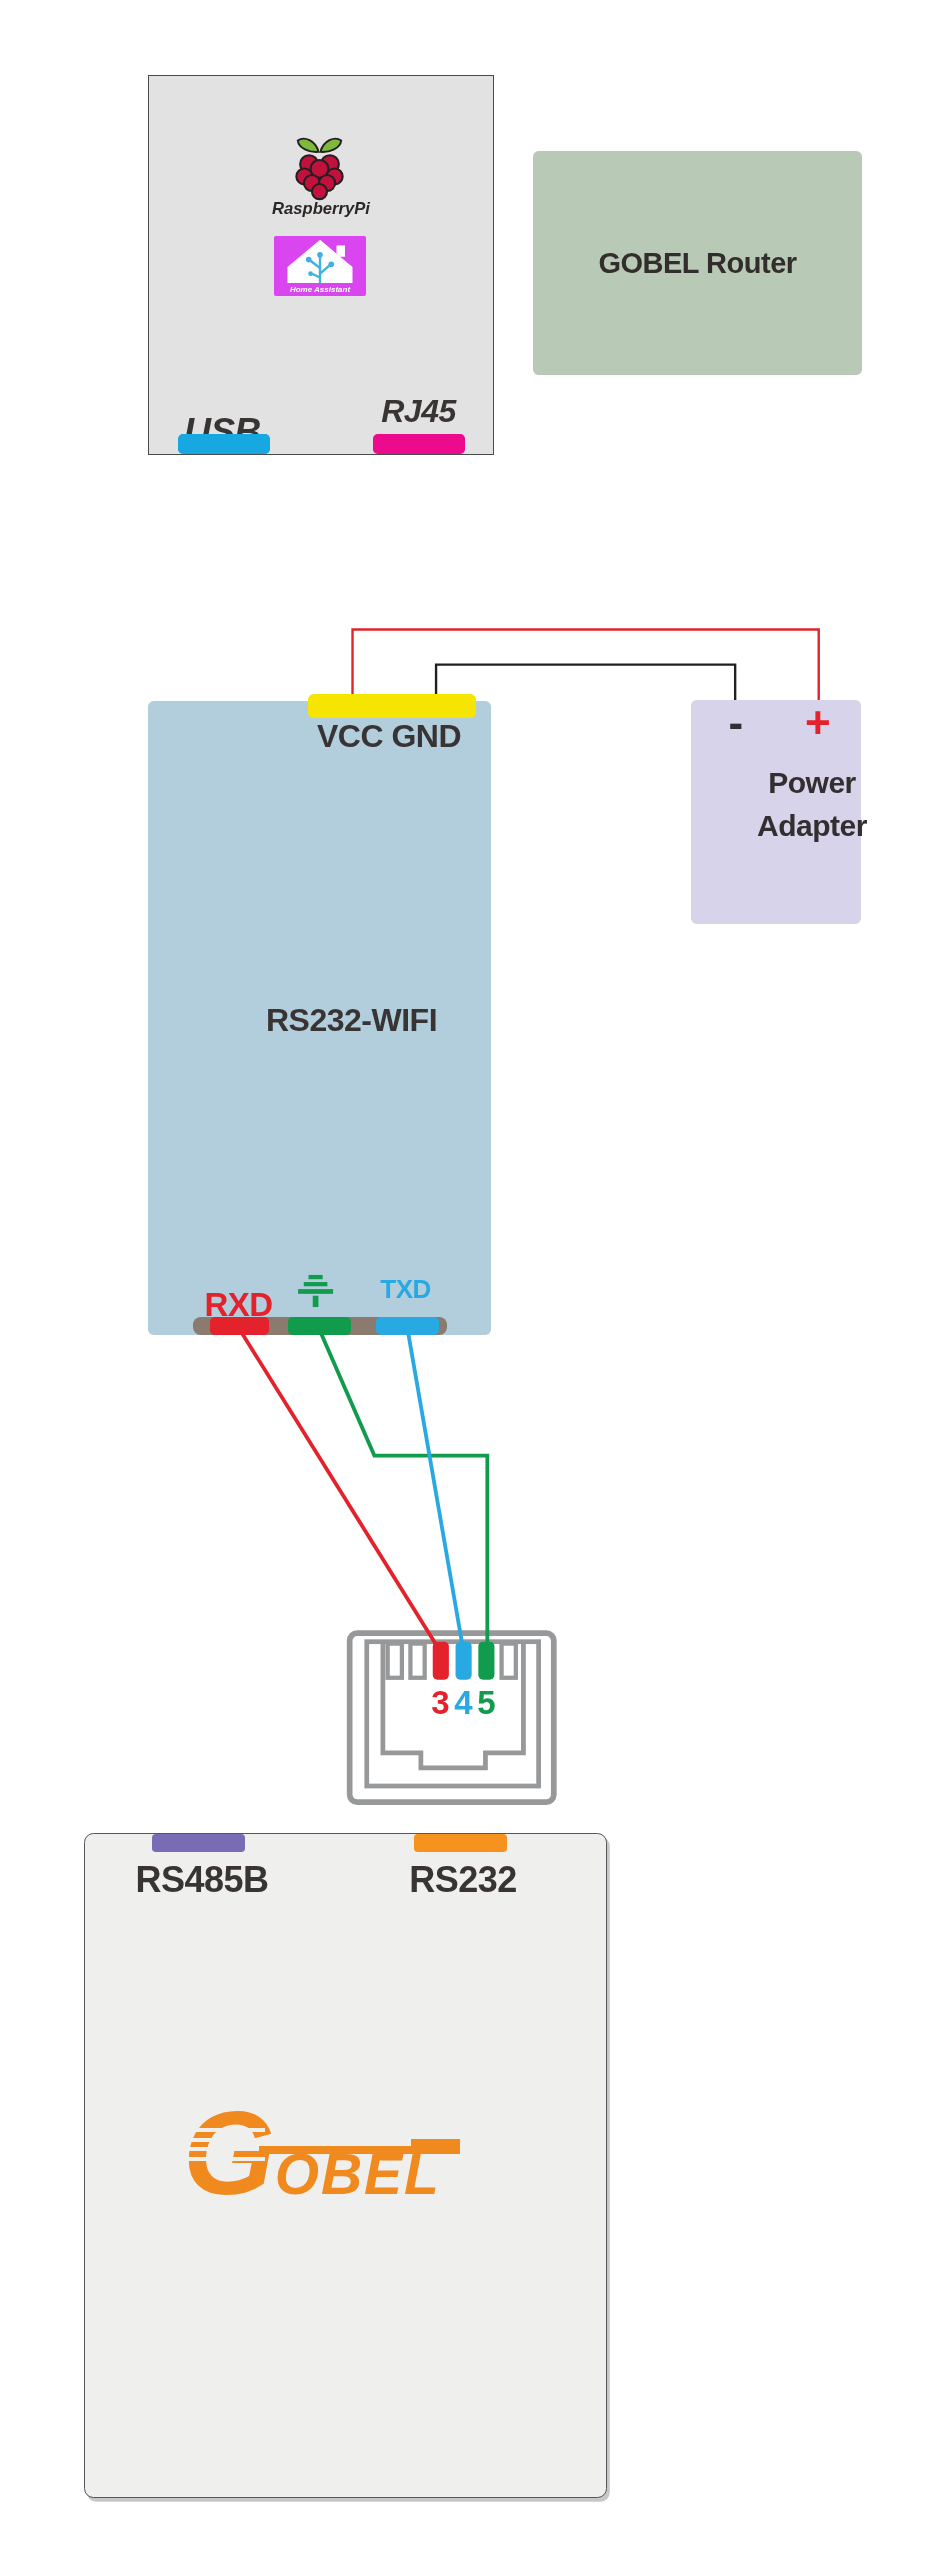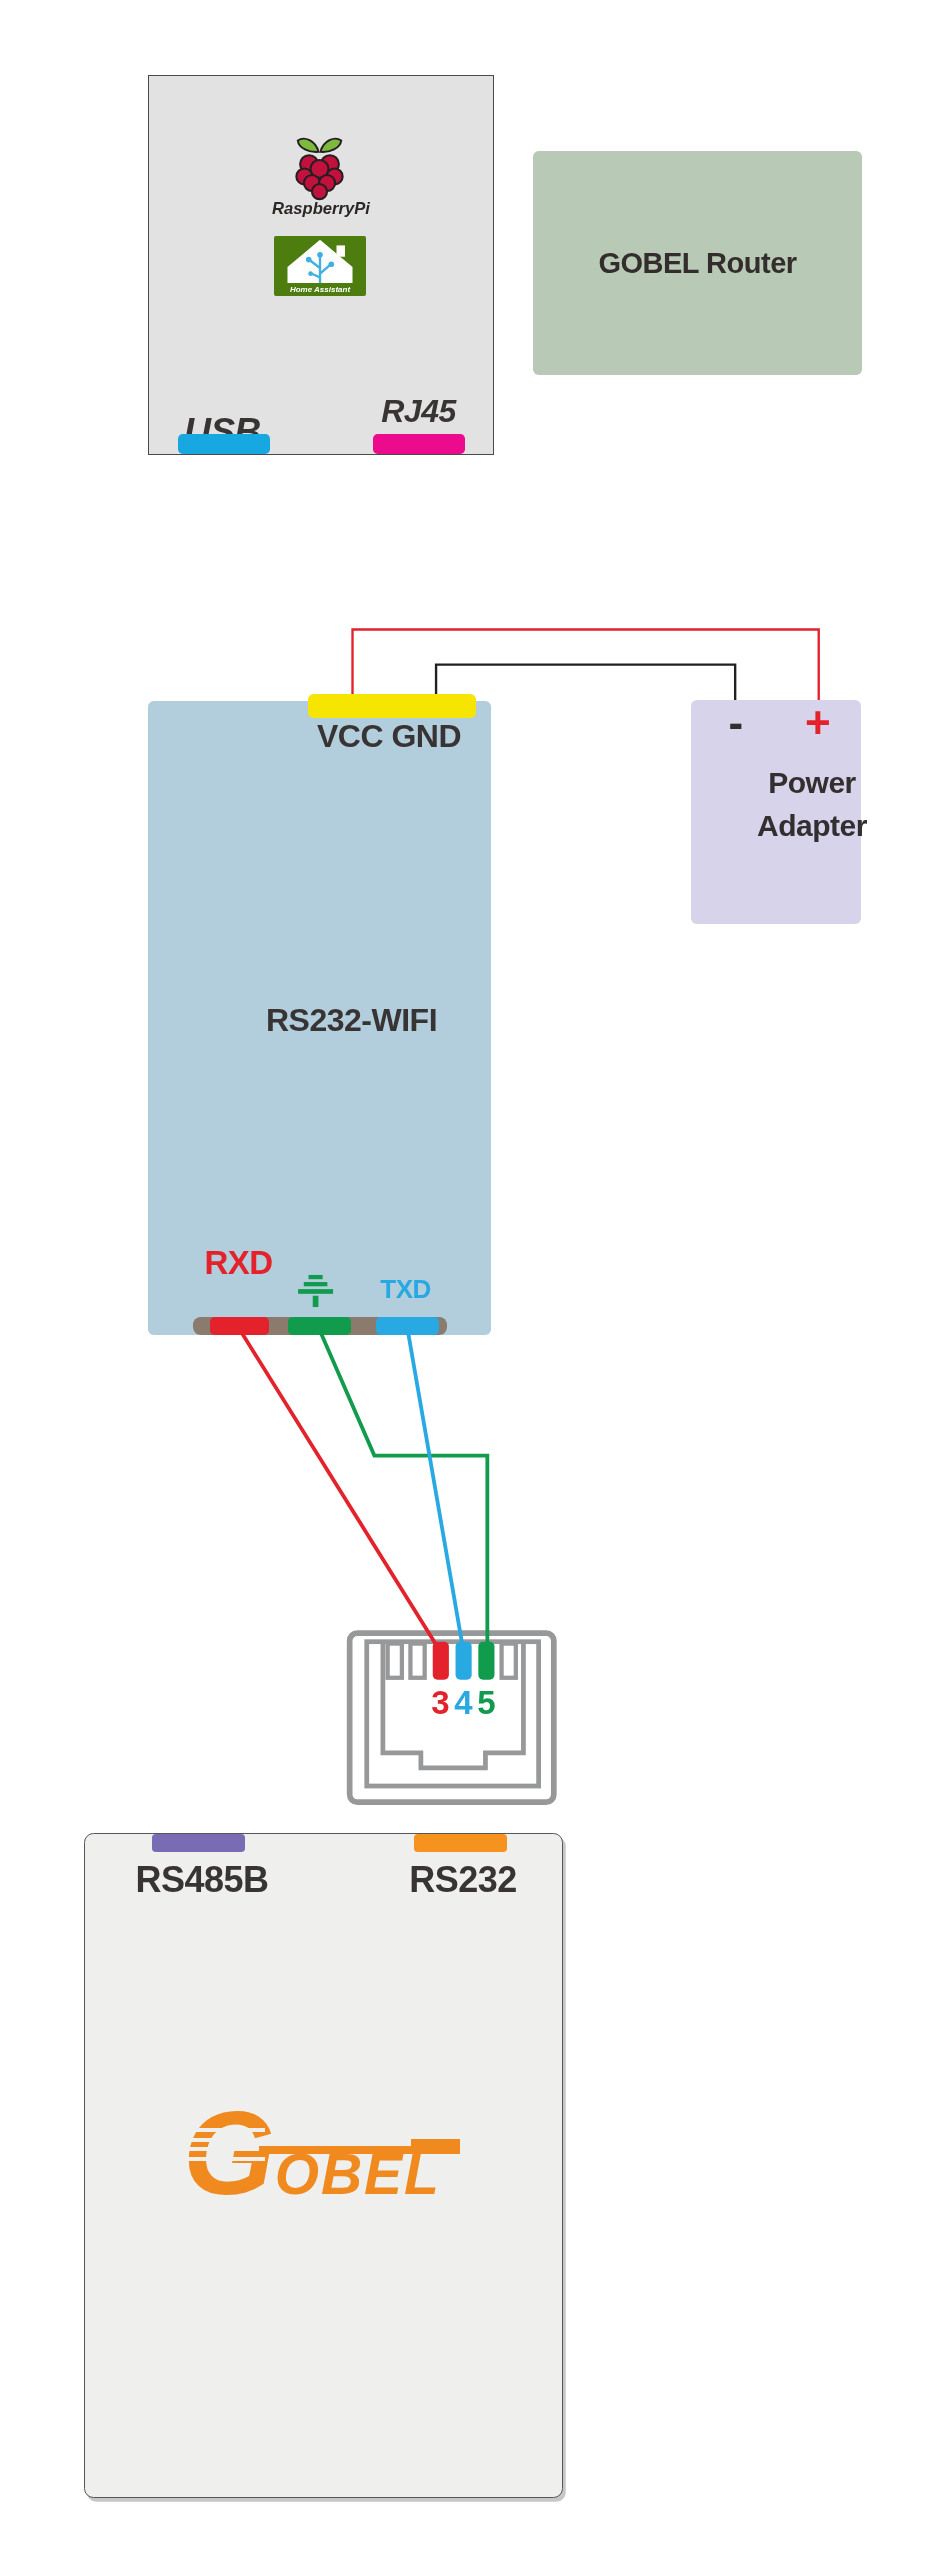--- a/index.html
+++ b/index.html
@@ -12,36 +12,36 @@
   .rpi-box{left:148px;top:75px;width:344px;height:378px;background:#e3e2e2;
            border:1.9px solid #4a4a4a;border-radius:0;z-index:1;font-style:italic;}
   .router-box{left:533px;top:151px;width:329px;height:224px;background:#b8cab6;
               border-radius:5.7px;z-index:1;display:flex;align-items:center;justify-content:center;}
   .rs232-box{left:148px;top:701px;width:343px;height:634px;background:#b2cddc;
              border-radius:5.7px;z-index:1;}
   .adapter-box{left:691px;top:700px;width:170px;height:224px;background:#d7d3ea;
                border-radius:5.7px;z-index:1;}
   .gobel-box{left:84px;top:1833px;width:477px;height:663px;background:#efefee;
              border:1.9px solid #55565a;border-radius:9.5px;z-index:1;
-             box-shadow:2.8px 3.8px 0 rgba(130,130,130,0.45);}
+             box-shadow:2.8px 3.8px 0 rgba(130,130,130,0.45);padding-left:44px;}
   
   .rpi-brand{left:0;top:123px;width:100%;font-size:16.6px;color:#2b2725;letter-spacing:0;}
-  .ha-box{left:125px;top:160px;width:92px;height:60px;background:#4d7c0f;border-radius:1.9px;}
+  .ha-box{left:125px;top:160px;width:92px;height:60px;background:#d946ef;border-radius:1.9px;}
   .ha-label{left:0;bottom:1.9px;width:100%;font-size:8px;color:#ffffff;letter-spacing:0;}
   .usb-label{left:26px;top:335px;width:95px;font-size:37px;}
   .rj45-label{left:222px;top:317px;width:95px;font-size:32px;}
   .usb-bar{left:28.5px;top:358px;width:92px;height:20px;background:#18a8e1;border-radius:4.7px;}
   .rj45-bar{left:224px;top:358px;width:92px;height:20px;background:#eb0b8c;border-radius:4.7px;}
   
   .router-label{font-size:29px;color:#332e2d;}
   
   .yellow-bar{left:160px;top:-6.6px;width:168px;height:24px;background:#f6e500;border-radius:5.7px;}
   .vccgnd-label{left:146px;top:17px;width:190px;font-size:32px;}
   .rs232wifi-label{left:0;top:301px;width:100%;font-size:32px;padding-left:32px;}
-  .rxd-label{left:43px;top:543px;width:95px;font-size:33px;color:#e3222b;}
+  .rxd-label{left:43px;top:585px;width:95px;font-size:33px;color:#e3222b;}
   .txd-label{left:210px;top:573px;width:95px;font-size:26px;color:#29a9e2;}
   .gnd-sym{left:149px;top:573px;}
   .port-strip{left:45px;top:616px;width:254px;height:18px;background:#8a7b6e;border-radius:7.6px;}
   .seg{position:absolute;top:0;height:18px;border-radius:4.7px;}
   .seg-red{left:17px;width:59px;background:#e3222b;}
   .seg-green{left:95px;width:63px;background:#119b4c;}
   .seg-blue{left:183px;width:63px;background:#29a9e2;}
   
   .minus-label{left:16px;top:1.9px;width:57px;font-size:44px;line-height:42px;color:#332e2f;}
   .plus-label{left:98px;top:1.9px;width:57px;font-size:44px;line-height:42px;color:#e3222b;}

